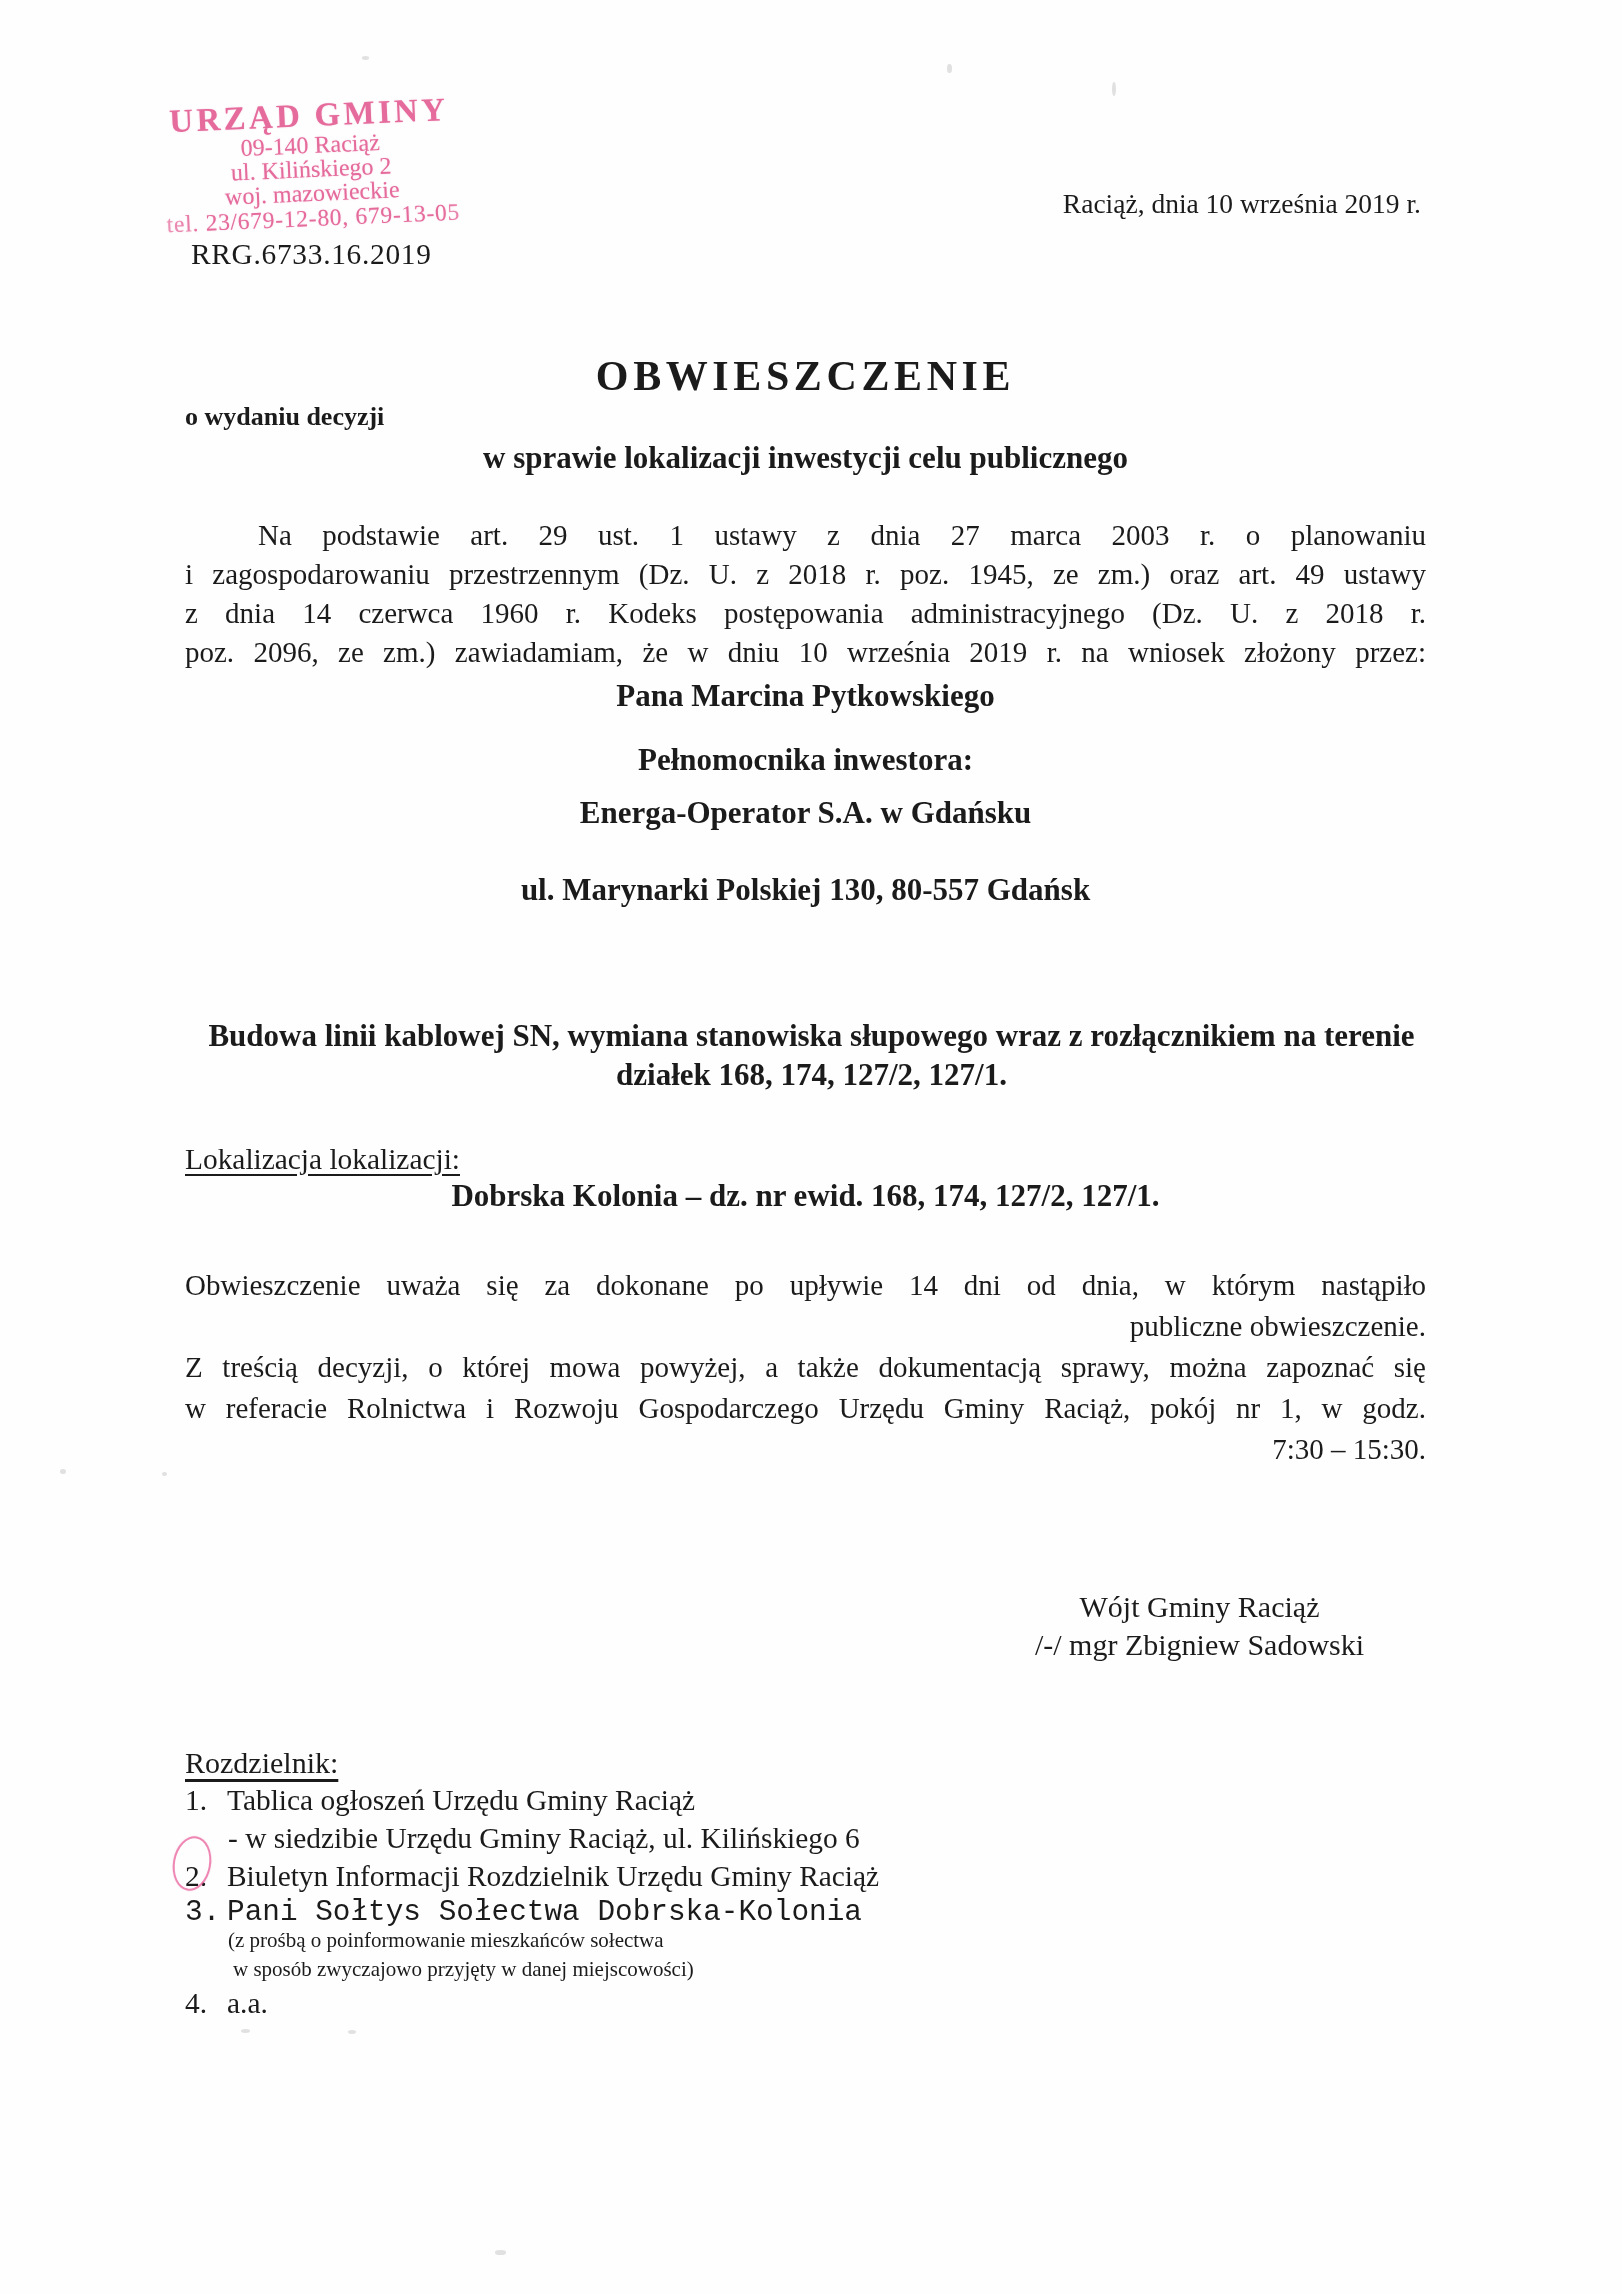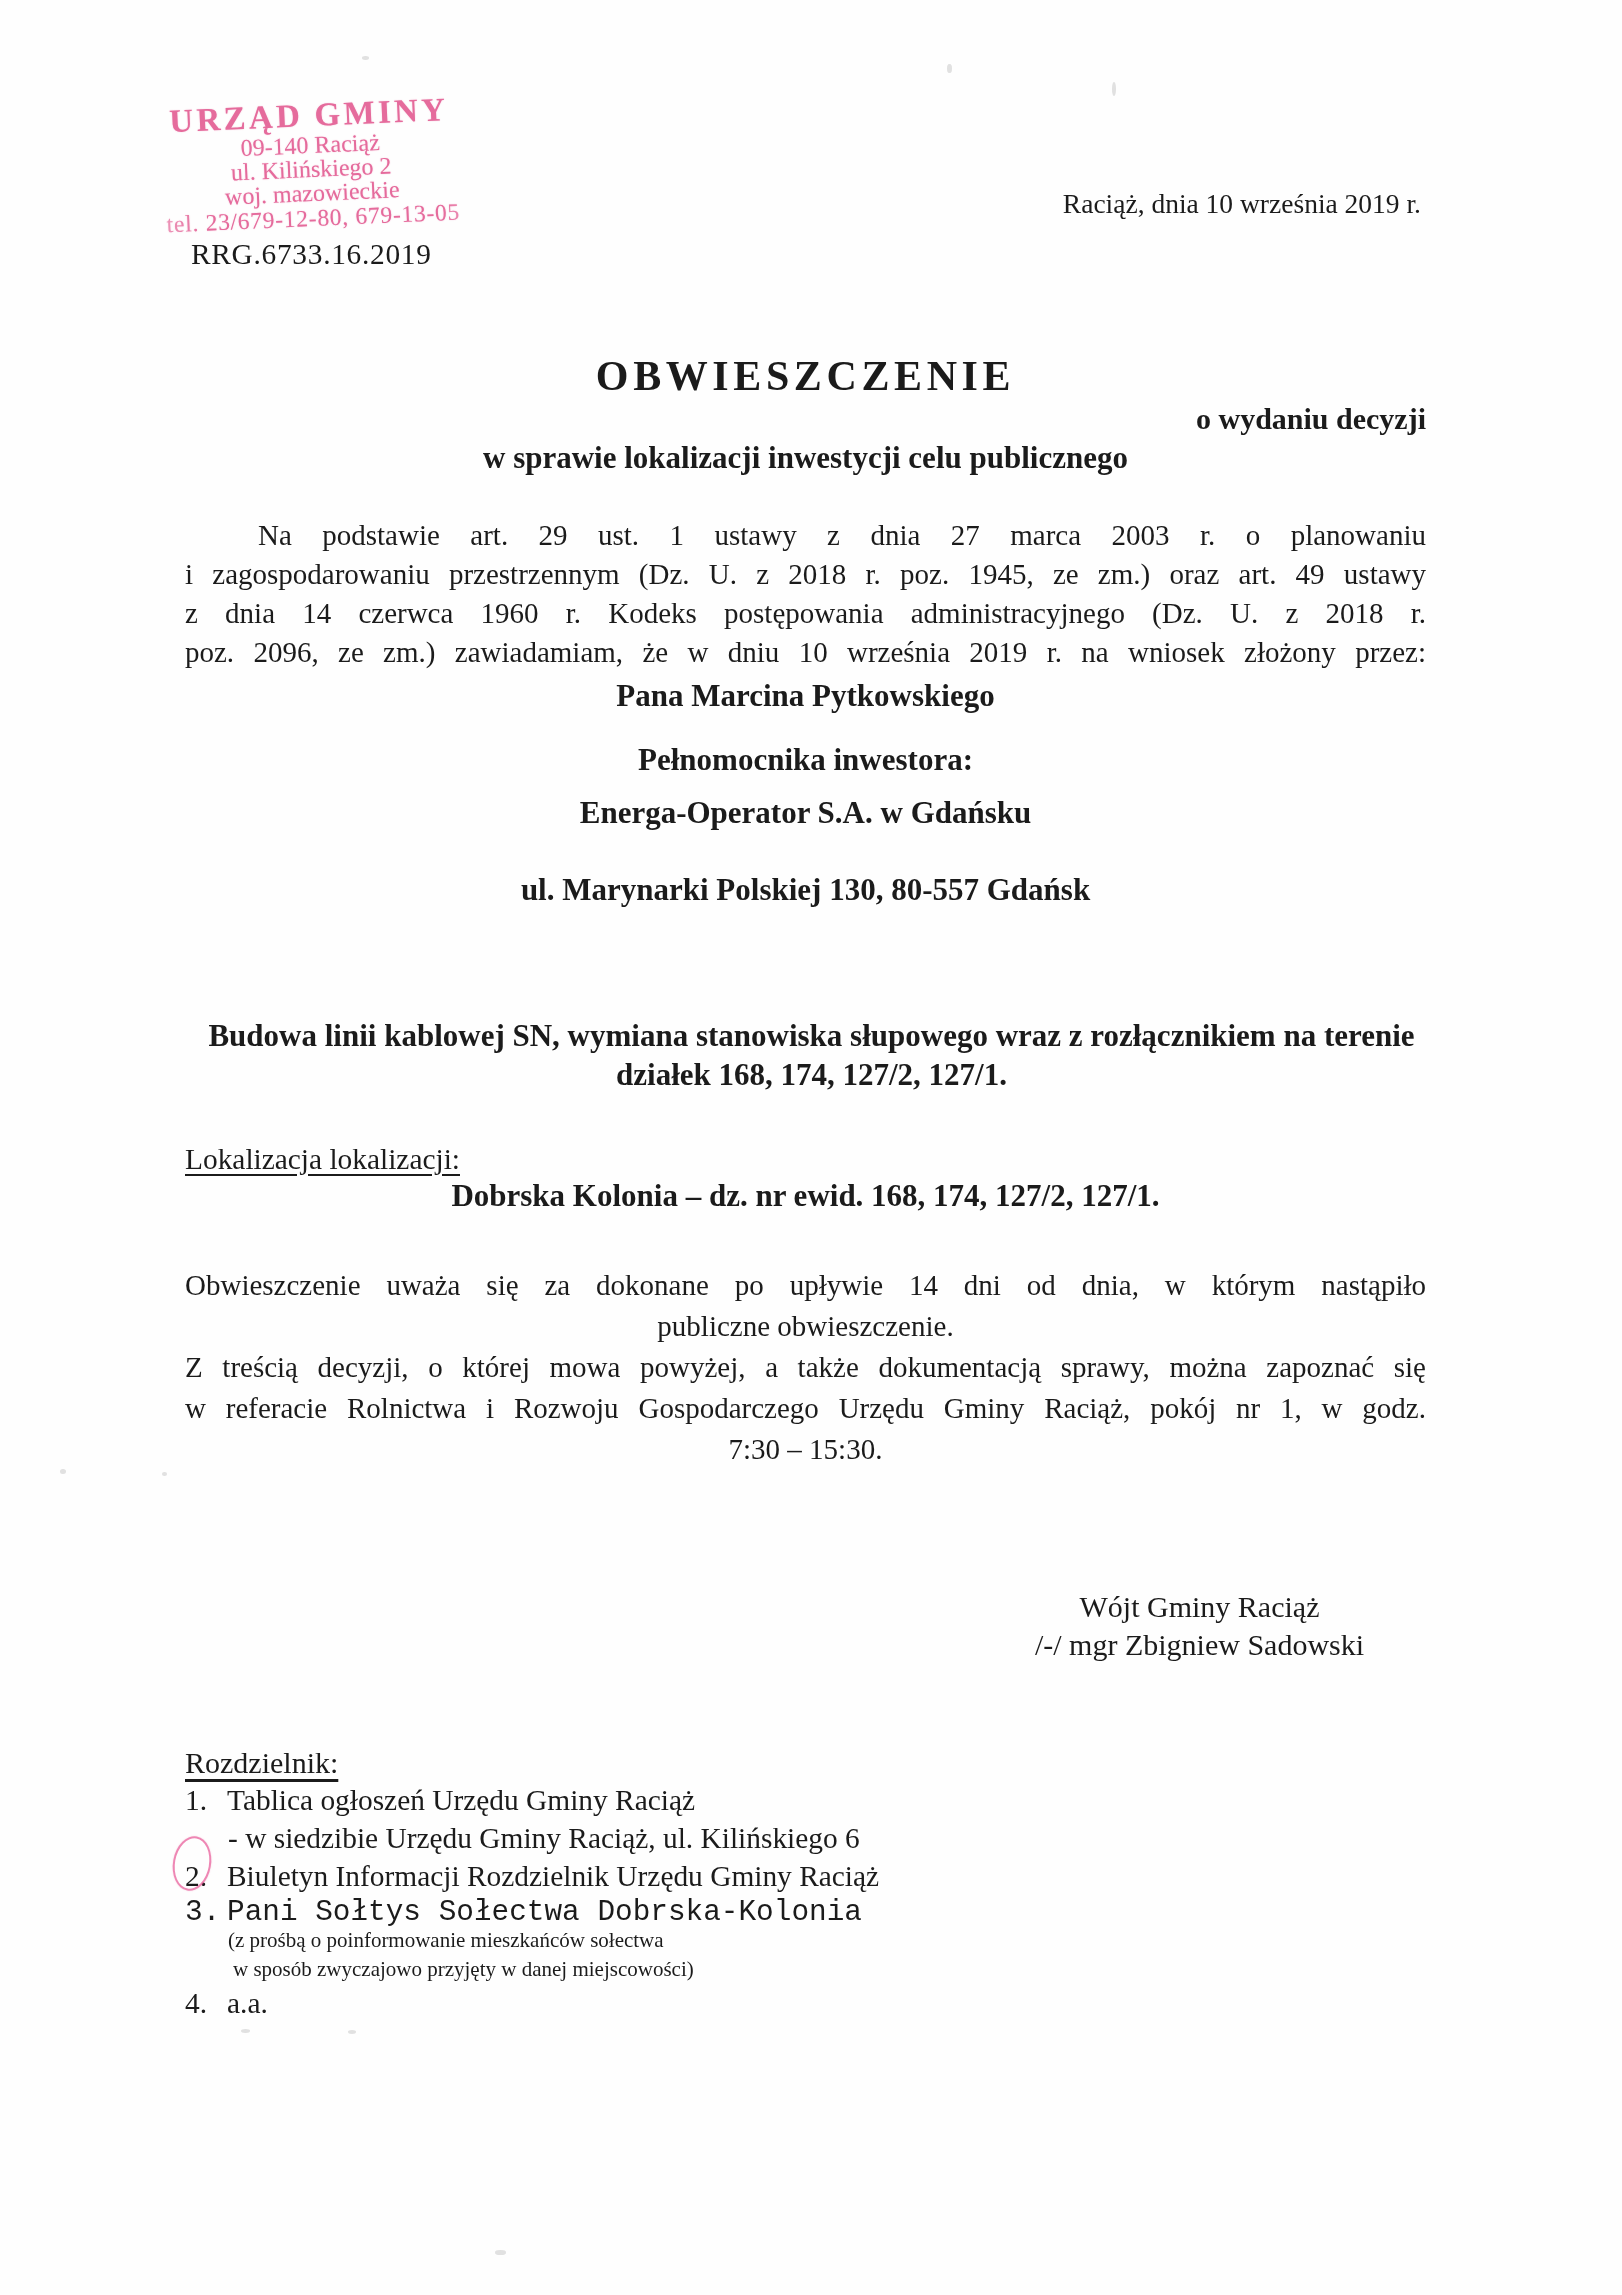--- a/index.html
+++ b/index.html
@@ -37,27 +37,27 @@
   .stamp-l5{font-size:23.6px;line-height:26px;letter-spacing:0.7px;
     -webkit-mask-image:linear-gradient(90deg,rgba(0,0,0,.55),#000 18%,#000 88%,rgba(0,0,0,.5));
     mask-image:linear-gradient(90deg,rgba(0,0,0,.55),#000 18%,#000 88%,rgba(0,0,0,.5));}
 
   .refnum{left:191px;top:238px;font-size:29.4px;letter-spacing:0.7px;}
   .dateline{left:767px;top:188px;width:654px;text-align:right;font-size:27.5px;}
 
   
   .title-main{left:185px;top:352px;width:1241px;text-align:center;
     font-size:42px;font-weight:bold;letter-spacing:4.6px;}
-  .title-sub1{left:185px;top:402px;width:1241px;text-align:right;font-size:30px;font-weight:bold;}
+  .title-sub1{left:185px;top:402px;width:1241px;text-align:left;font-size:26px;font-weight:bold;}
   .title-sub2{left:185px;top:440px;width:1241px;text-align:center;font-size:31px;font-weight:bold;}
 
   
   .para{left:185px;width:1241px;font-size:29px;}
   .jline{text-align:justify;text-align-last:justify;white-space:normal;}
-  .lline{text-align:center;}
+  .lline{text-align:right;}
   .intro{top:516px;}
   .intro .ln{line-height:39px;height:39px;overflow:visible;}
   .intro .indent{padding-left:73px;}
   .notice{top:1265px;}
   .notice .ln{line-height:41px;height:41px;}
 
   .centered-bold{left:185px;width:1241px;text-align:center;font-size:31px;font-weight:bold;}
   .decision{left:185px;top:950px;width:1241px;font-size:29px;}
   .inv-wrap{left:98px;width:1427px;text-align:center;font-size:31px;font-weight:bold;}
   .loc-label{left:185px;top:1143px;font-size:29.4px;text-decoration:underline;text-underline-offset:5.2px;}

